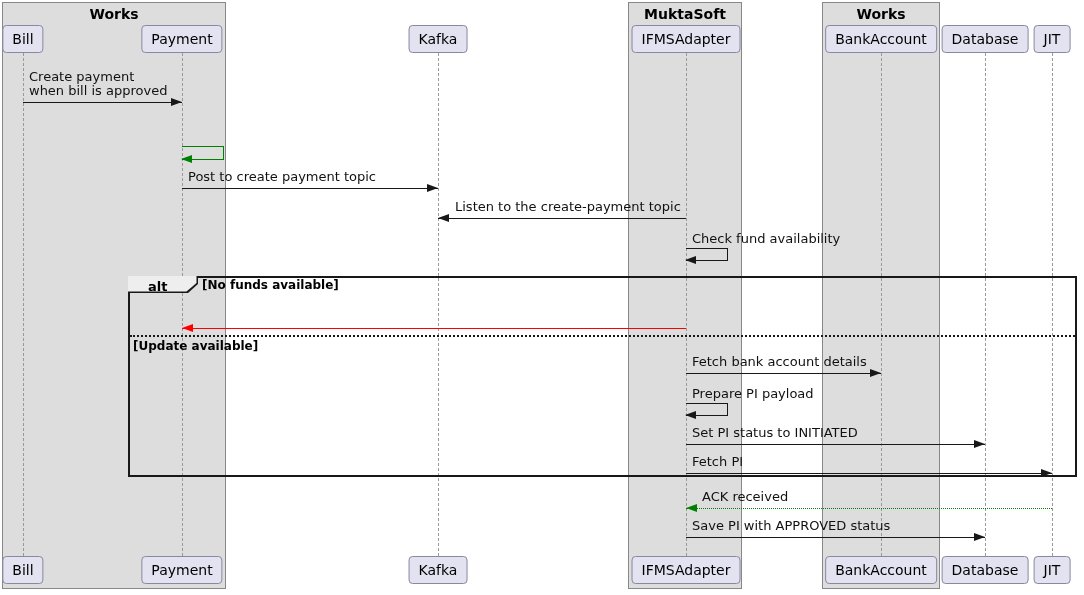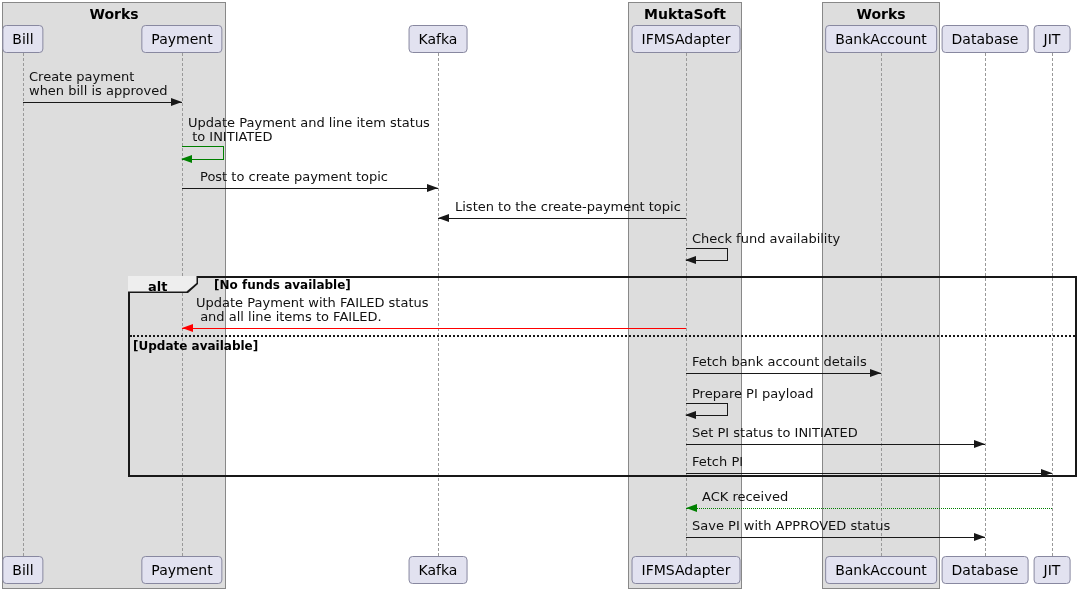--- a/index.html
+++ b/index.html
@@ -107,21 +107,21 @@
     padding-left: 20px;
     color: #000000;
   }
   .frag-guard {
     position: absolute;
     font-size: 12px;
     font-weight: bold;
     color: #000000;
     white-space: nowrap;
   }
-  .frag-guard-top { left: 84px; top: 0px; }
+  .frag-guard-top { left: 72px; top: 0px; }
   .frag-guard-bottom { left: 3px; top: 61px; }
   .frag-divider {
     position: absolute;
     left: 0; top: 57px;
     width: 100%;
     border-top: 2px dotted #181818;
   }
 </style>
 </head>
 <body>
@@ -160,35 +160,31 @@
     <div class="lifeline" style="left: 985px; top: 53px; height: 503px; border-left-color: rgb(153, 153, 153);"></div>
     <div class="participant" style="left: 985px; top: 25px;">Database</div>
     <div class="participant" style="left: 985px; top: 556px;">Database</div>
     <div class="lifeline" style="left: 1052px; top: 53px; height: 503px; border-left-color: rgb(153, 153, 153);"></div>
     <div class="participant" style="left: 1052px; top: 25px;">JIT</div>
     <div class="participant" style="left: 1052px; top: 556px;">JIT</div>
     <div class="msg-label" style="left: 29px; top: 70px;">Create payment
 when bill is approved</div>
     <div class="msg-line" style="left: 23px; top: 102px; width: 159px; border-top-color: rgb(24, 24, 24); border-top-style: solid;"></div>
     <div class="head-right" style="left: 171px; top: 98px; border-left-color: rgb(24, 24, 24);"></div>
-    <div class="msg-label" style="left: 188px; top: 116px;">Update Payment and line item status
- to INITIATED</div>
     <div class="self-bracket" style="left: 182px; top: 146px; width: 42px; height: 14px; border-color: rgb(0, 128, 0);"></div>
     <div class="head-left" style="left: 181px; top: 155px; border-right-color: rgb(0, 128, 0);"></div>
-    <div class="msg-label" style="left: 188px; top: 170px; margin-left: 12px;">Post to create payment topic</div>
+    <div class="msg-label" style="left: 188px; top: 170px;">Post to create payment topic</div>
     <div class="msg-line" style="left: 182px; top: 188px; width: 256px; border-top-color: rgb(24, 24, 24); border-top-style: solid;"></div>
     <div class="head-right" style="left: 427px; top: 184px; border-left-color: rgb(24, 24, 24);"></div>
     <div class="msg-label" style="left: 455px; top: 200px;">Listen to the create-payment topic</div>
     <div class="msg-line" style="left: 438px; top: 218px; width: 248px; border-top-color: rgb(24, 24, 24); border-top-style: solid;"></div>
     <div class="head-left" style="left: 438px; top: 214px; border-right-color: rgb(24, 24, 24);"></div>
     <div class="msg-label" style="left: 692px; top: 232px;">Check fund availability</div>
     <div class="self-bracket" style="left: 686px; top: 248px; width: 42px; height: 13px; border-color: rgb(24, 24, 24);"></div>
     <div class="head-left" style="left: 685px; top: 256px; border-right-color: rgb(24, 24, 24);"></div>
-    <div class="msg-label" style="left: 196px; top: 296px;">Update Payment with FAILED status
- and all line items to FAILED.</div>
     <div class="msg-line" style="left: 182px; top: 328px; width: 504px; border-top-color: rgb(255, 0, 0); border-top-style: solid;"></div>
     <div class="head-left" style="left: 182px; top: 324px; border-right-color: rgb(255, 0, 0);"></div>
     <div class="msg-label" style="left: 692px; top: 355px;">Fetch bank account details</div>
     <div class="msg-line" style="left: 686px; top: 373px; width: 195px; border-top-color: rgb(24, 24, 24); border-top-style: solid;"></div>
     <div class="head-right" style="left: 870px; top: 369px; border-left-color: rgb(24, 24, 24);"></div>
     <div class="msg-label" style="left: 692px; top: 387px;">Prepare PI payload</div>
     <div class="self-bracket" style="left: 686px; top: 403px; width: 42px; height: 13px; border-color: rgb(24, 24, 24);"></div>
     <div class="head-left" style="left: 685px; top: 411px; border-right-color: rgb(24, 24, 24);"></div>
     <div class="msg-label" style="left: 692px; top: 426px;">Set PI status to INITIATED</div>
     <div class="msg-line" style="left: 686px; top: 444px; width: 299px; border-top-color: rgb(24, 24, 24); border-top-style: solid;"></div>

